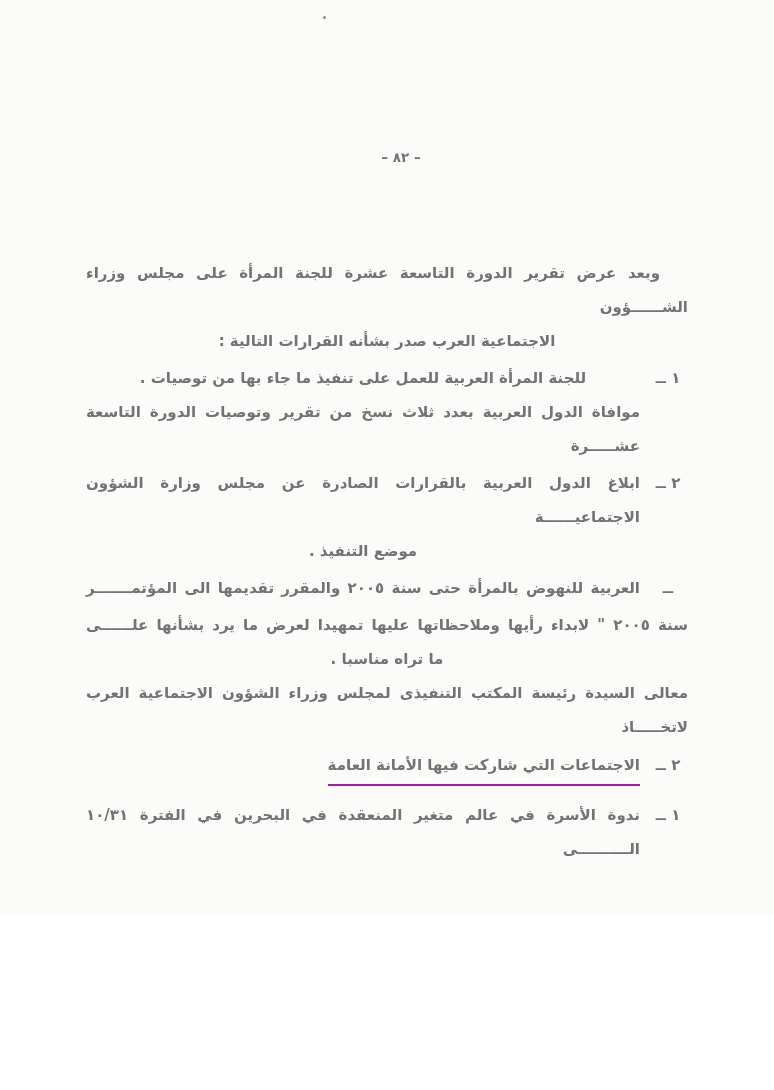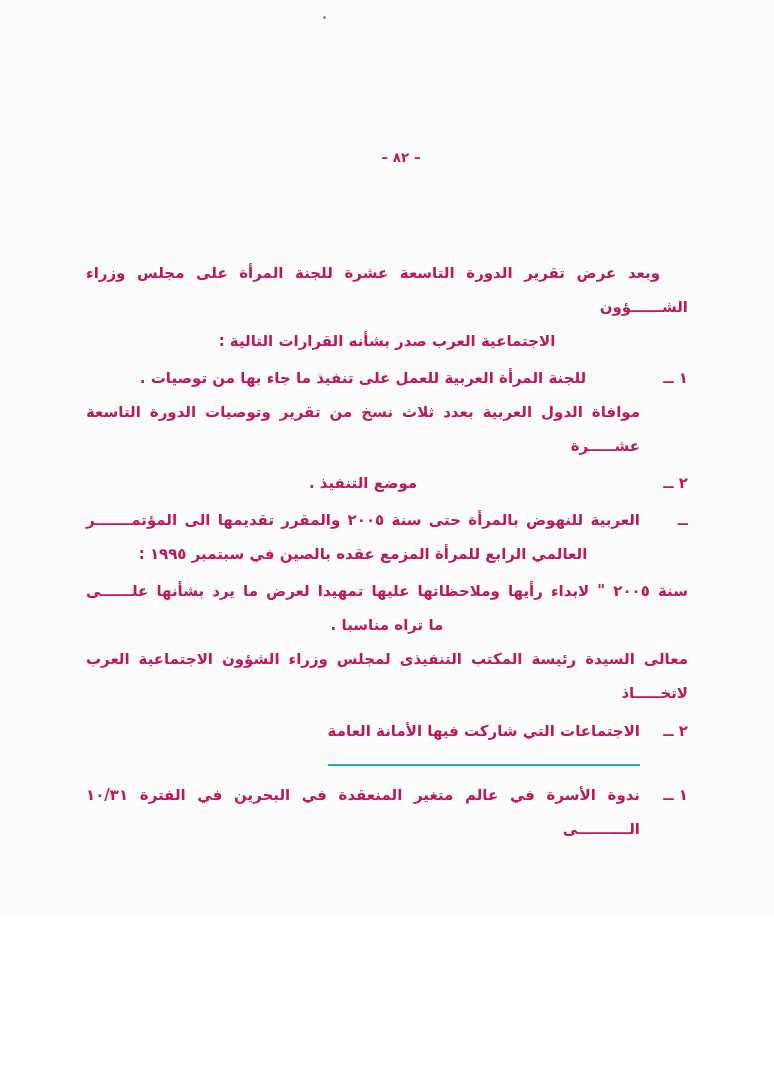--- a/index.html
+++ b/index.html
@@ -3,21 +3,21 @@
 <meta charset="utf-8">
 <style>
   html, body { margin: 0; padding: 0; }
   .page {
     position: relative;
     width: 774px;
     height: 914px;
     background: #fbfbf9;
     font-family: "DejaVu Sans", sans-serif;
     font-weight: 700;
-    color: #be185d;
+    color: #737373;
     direction: rtl;
     overflow: hidden;
   }
   .scan-speck {
     position: absolute;
     top: 16px; left: 323px;
     width: 3px; height: 3px;
     background: #8a8a86;
     border-radius: 50%;
   }
@@ -38,30 +38,30 @@
     font-size: 15px;
     line-height: 34px;
   }
   .para { margin: 0 0 3px 0; }
   .line { text-align: center; }
   .line.full { text-align: justify; text-align-last: justify; }
   .line.first-indent { text-indent: 28px; }
   .item { display: flex; align-items: flex-start; margin: 0 0 3px 0; }
   .marker {
     flex: 0 0 40px;
-    text-align: right;
+    text-align: center;
     white-space: nowrap;
     letter-spacing: 0;
   }
   .item-body { flex: 1 1 auto; min-width: 0; margin-right: 8px; }
   .heading-row { margin: 4px 0 12px 0; }
   .heading-text {
     display: inline-block;
-    border-bottom: 2px solid #14b8a6;
-    padding-bottom: 16px;
+    border-bottom: 2px solid #a21caf;
+    padding-bottom: 2px;
     margin-right: 8px;
   }
 </style>
 </head>
 <body>
 
 <div class="page">
   <div class="scan-speck"></div>
   <div class="page-number">– ٨٢ –</div>
   <div class="content">
@@ -72,28 +72,28 @@
       <div class="item">
         <span class="marker">١ ــ</span>
         <div class="item-body">
           <div class="line">للجنة المرأة العربية للعمل على تنفيذ ما جاء بها من توصيات .</div>
           <div class="line full">موافاة الدول العربية بعدد ثلاث نسخ من تقرير وتوصيات الدورة التاسعة عشـــــرة</div>
         </div>
       </div>
       <div class="item">
         <span class="marker">٢ ــ</span>
         <div class="item-body">
+          <div class="line full">ابلاغ الدول العربية بالقرارات الصادرة عن مجلس وزارة الشؤون الاجتماعيــــــة</div>
           <div class="line">موضع التنفيذ .</div>
         </div>
       </div>
       <div class="item">
         <span class="marker">ــ</span>
         <div class="item-body">
           <div class="line full">العربية للنهوض بالمرأة حتى سنة ٢٠٠٥ والمقرر تقديمها الى المؤتمـــــــر</div>
-          <div class="line">العالمي الرابع للمرأة المزمع عقده بالصين في سبتمبر ١٩٩٥ :</div>
         </div>
       </div>
       <div class="para">
         <div class="line full">سنة ٢٠٠٥ "  لابداء رأيها وملاحظاتها عليها تمهيدا لعرض ما يرد بشأنها علــــــى</div>
         <div class="line">ما تراه مناسبا .</div>
         <div class="line full">معالى السيدة رئيسة المكتب التنفيذى لمجلس وزراء الشؤون الاجتماعية العرب لاتخـــــاذ</div>
       </div>
       <div class="item heading-row">
         <span class="marker">٢ ــ</span>
         <span class="heading-text">الاجتماعات التي شاركت فيها الأمانة العامة</span>

